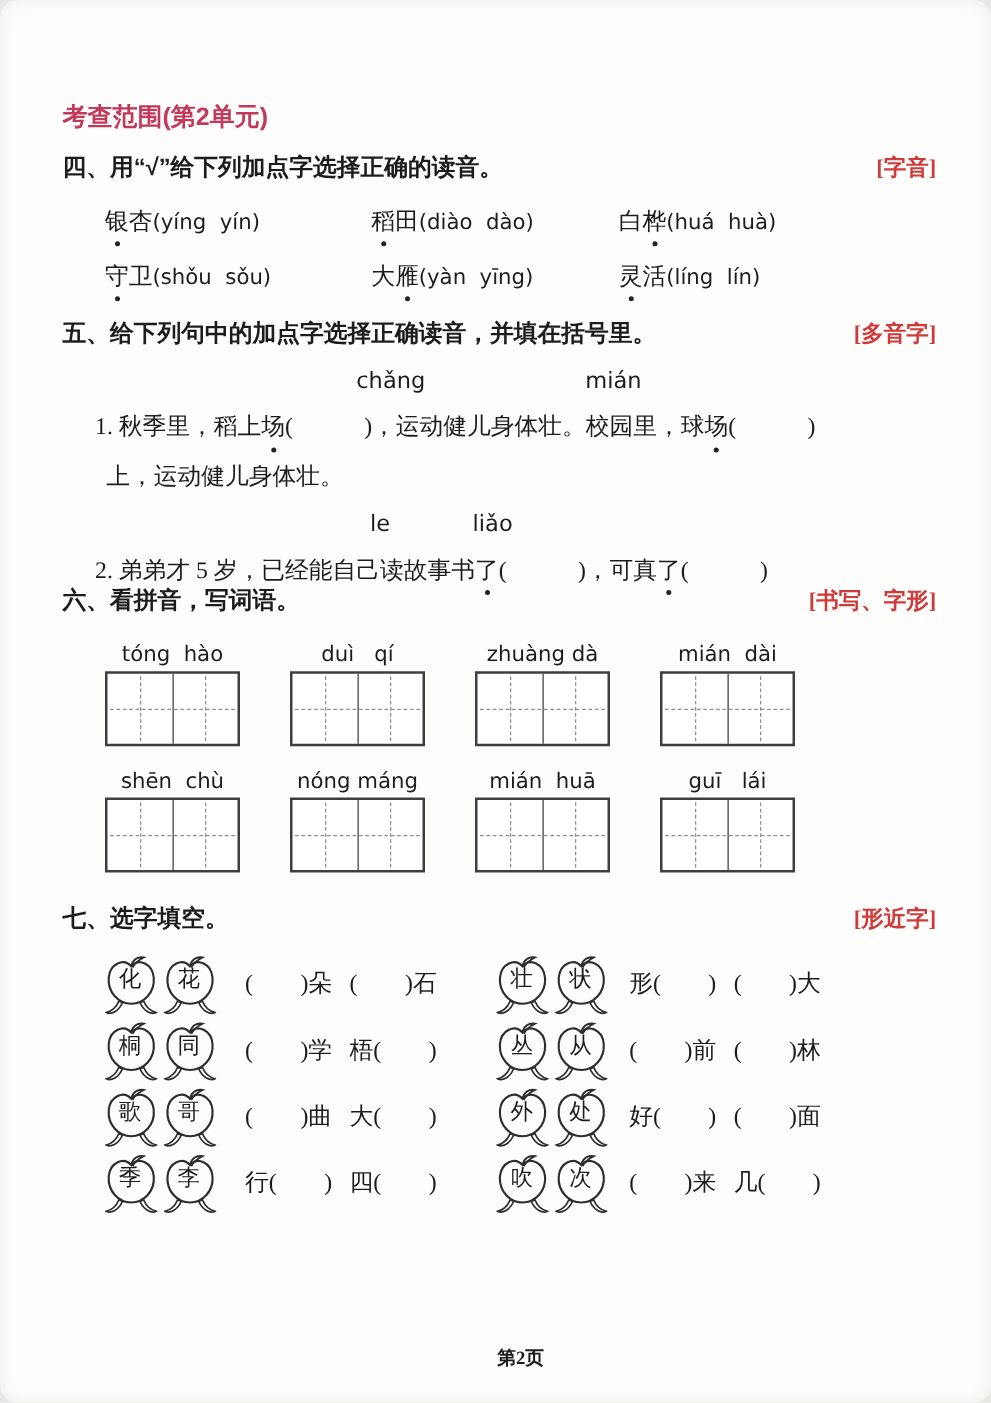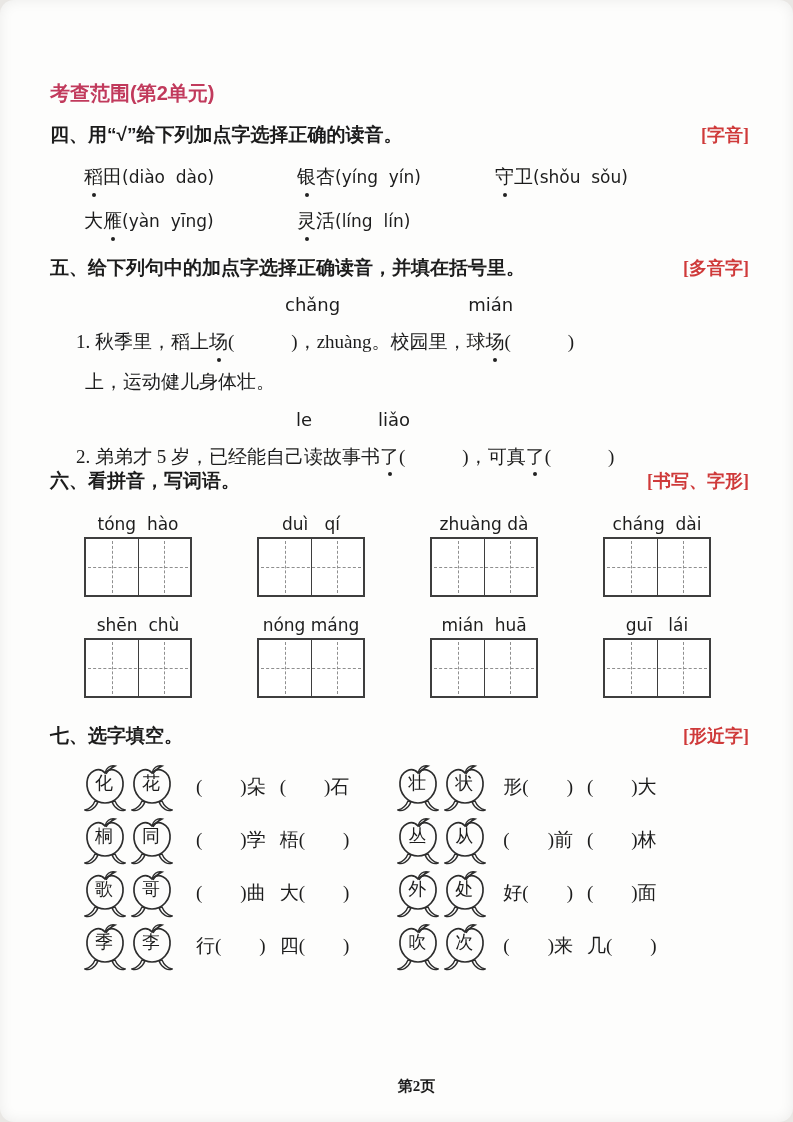--- a/index.html
+++ b/index.html
@@ -48,21 +48,21 @@
   .py{font-family:"DejaVu Sans", sans-serif;font-size:17px;white-space:pre;}
   
   .opts{display:flex;font-family:"DejaVu Sans", sans-serif;font-size:18px;margin-top:14px;}
   .opts1{margin-left:285px;gap:128px;align-items:flex-end;}
   .opts2{margin-left:296px;gap:66px;}
   .sent{margin:14px 44px 0 76px;font-size:19px;line-height:1.35;white-space:pre;}
   .sent.cont{margin-left:85px;}
   
   .s6-row{
     display:grid;grid-template-columns:repeat(4,108px);
-    column-gap:65px;margin-left:84px;
+    column-gap:40px;margin-left:84px;
   }
   .s6-row.first{margin-top:20px;}
   .s6-row.second{margin-top:18px;}
   .py-label{
     text-align:center;font-family:"DejaVu Sans", sans-serif;
     font-size:17px;white-space:pre;margin-bottom:3px;
   }
   .wbox{
     width:108px;height:60px;border:2px solid #3e3e3e;
     position:relative;display:flex;background:#fff;box-sizing:border-box;
@@ -120,36 +120,37 @@
 
 <div class="page">
 
   <div class="scope">考查范围(第2单元)</div>
 
   <div class="sec-head">
     <span>四、用“√”给下列加点字选择正确的读音。</span>
     <span class="tag">[字音]</span>
   </div>
   <div class="s4-grid">
+    <div class="word-item"><span class="cjk"></span><span class="cjk du">银</span><span class="cjk">杏</span><span class="py">(yíng  yín)</span></div>
     <div class="word-item"><span class="cjk"></span><span class="cjk du">稻</span><span class="cjk">田</span><span class="py">(diào  dào)</span></div>
-    <div class="word-item"><span class="cjk"></span><span class="cjk du">银</span><span class="cjk">杏</span><span class="py">(yíng  yín)</span></div>
+    <div class="word-item"><span class="cjk">白</span><span class="cjk du">桦</span><span class="cjk"></span><span class="py">(huá  huà)</span></div>
     <div class="word-item"><span class="cjk"></span><span class="cjk du">守</span><span class="cjk">卫</span><span class="py">(shǒu  sǒu)</span></div>
     <div class="word-item"><span class="cjk">大</span><span class="cjk du">雁</span><span class="cjk"></span><span class="py">(yàn  yīng)</span></div>
     <div class="word-item"><span class="cjk"></span><span class="cjk du">灵</span><span class="cjk">活</span><span class="py">(líng  lín)</span></div>
   </div>
 
   <div class="sec-head" style="margin-top:22px">
     <span>五、给下列句中的加点字选择正确读音，并填在括号里。</span>
     <span class="tag">[多音字]</span>
   </div>
   <div class="opts opts1">
     <span>chǎng</span>
     <span>mián</span>
   </div>
-  <div class="sent"><span>1. 秋季里，稻上</span><span class="cjk du">场</span><span>(　　　)，zhuàng。校园里，球</span><span class="cjk du">场</span><span>(　　　)</span></div>
+  <div class="sent"><span>1. 秋季里，稻上</span><span class="cjk du">场</span><span>(　　　)，运动健儿身体壮。校园里，球</span><span class="cjk du">场</span><span>(　　　)</span></div>
   <div class="sent cont">上，运动健儿身体壮。</div>
   <div class="opts opts2">
     <span>le</span>
     <span>liǎo</span>
   </div>
   <div class="sent"><span>2. 弟弟才 5 岁，已经能自己读故事书</span><span class="cjk du">了</span><span>(　　　)，可真</span><span class="cjk du">了</span><span>(　　　)</span></div>
 
   <div class="sec-head" style="">
     <span>六、看拼音，写词语。</span>
     <span class="tag">[书写、字形]</span>
@@ -170,21 +171,21 @@
         </div>
       </div>
     <div>
         <div class="py-label">zhuàng dà</div>
         <div class="wbox">
           <div class="wcell left"></div>
           <div class="wcell"></div>
         </div>
       </div>
     <div>
-        <div class="py-label">cháng  dài</div>
+        <div class="py-label">mián  dài</div>
         <div class="wbox">
           <div class="wcell left"></div>
           <div class="wcell"></div>
         </div>
       </div>
   </div>
   <div class="s6-row second">
     <div>
         <div class="py-label">shēn  chù</div>
         <div class="wbox">

